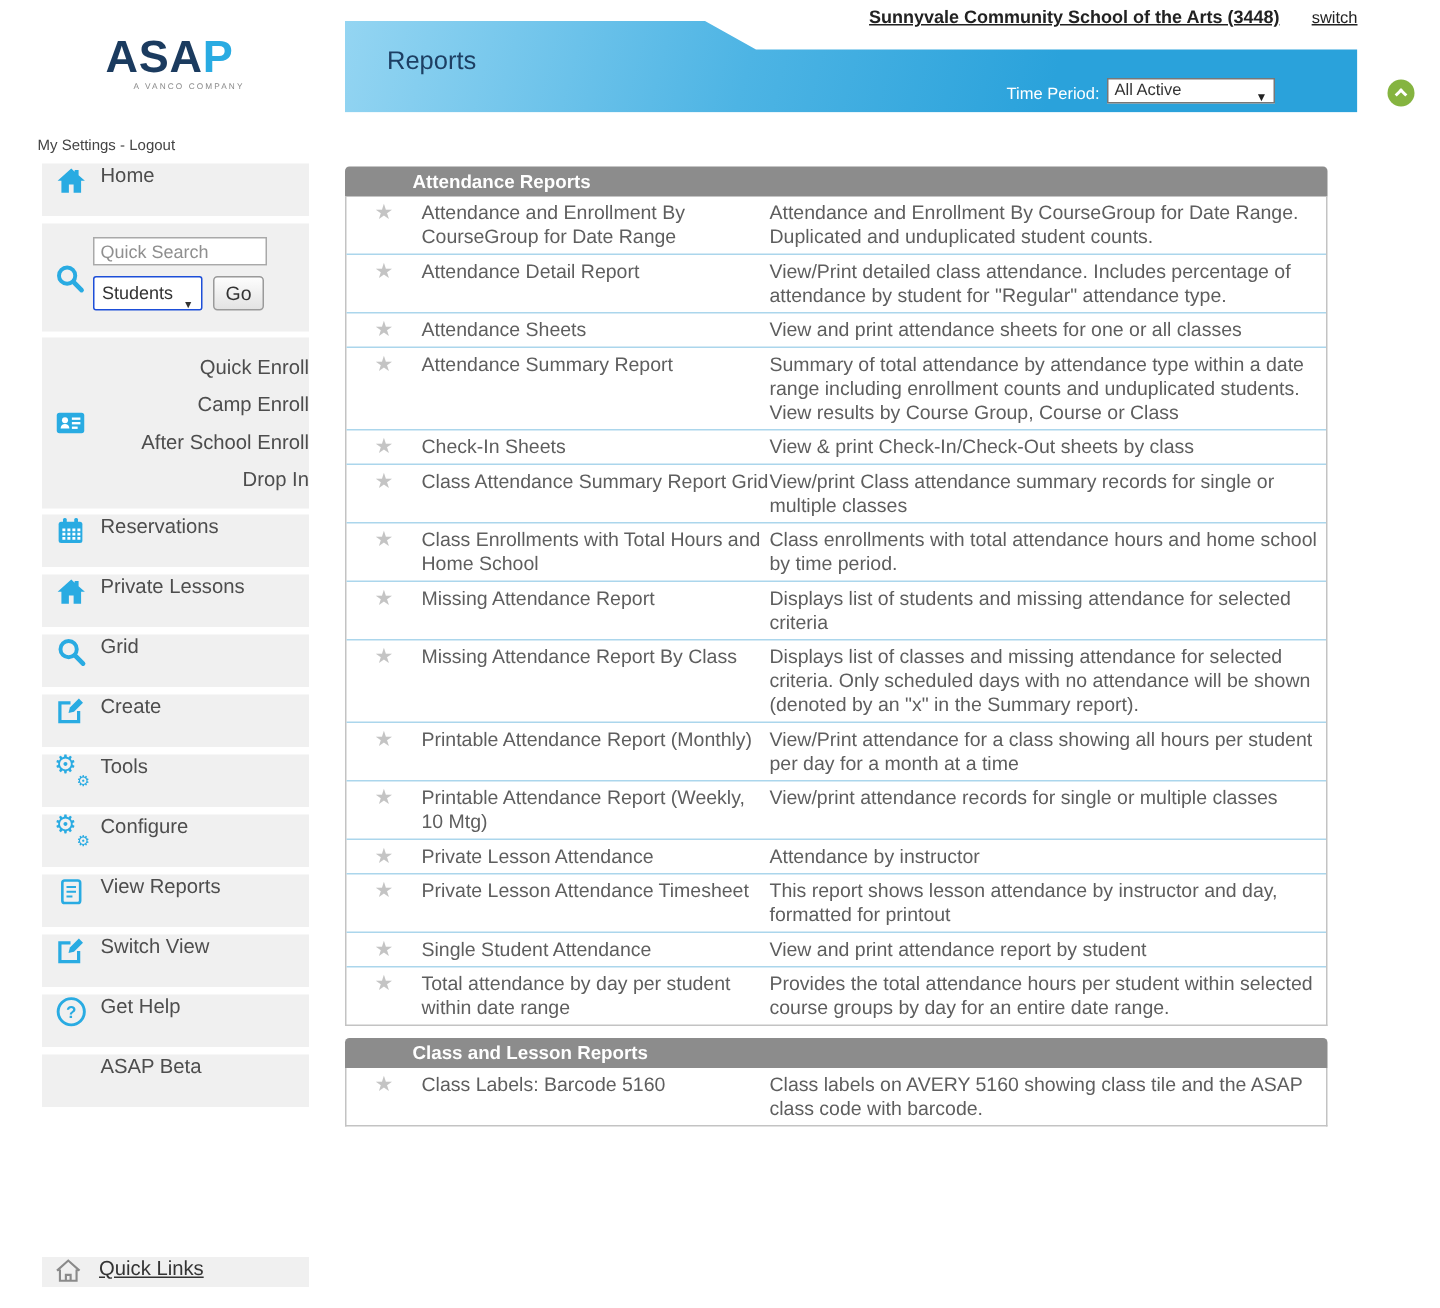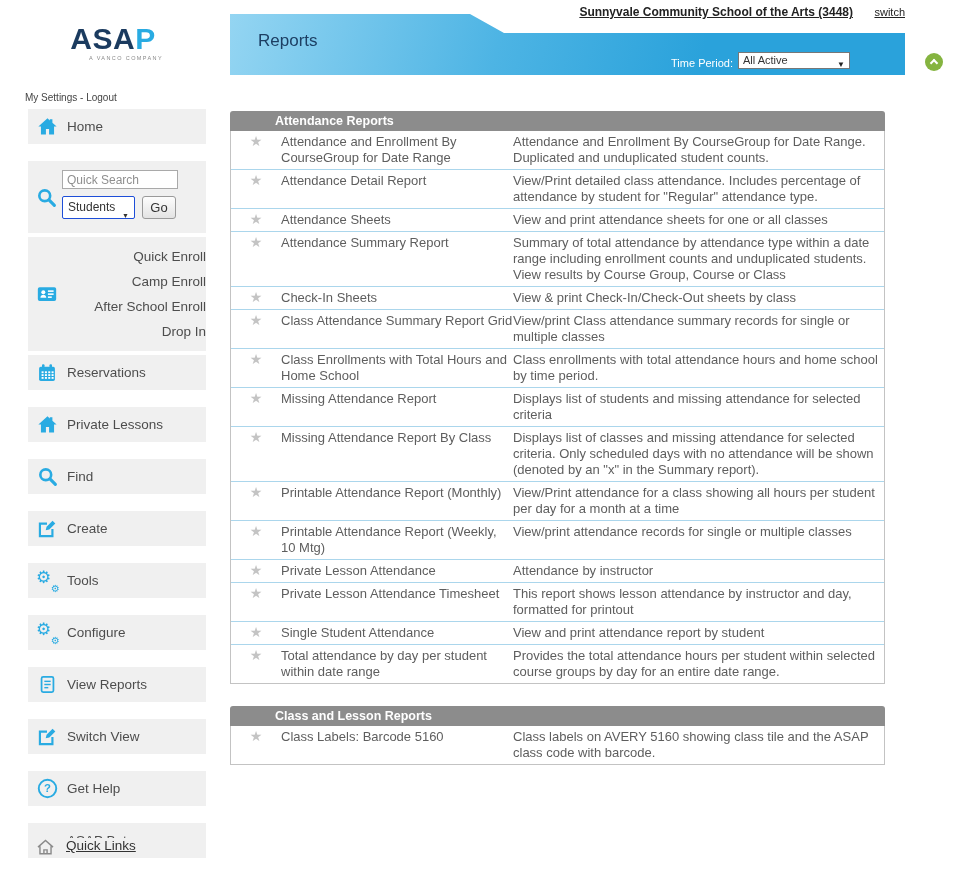--- a/index.html
+++ b/index.html
@@ -16,21 +16,21 @@
   .logo { position:absolute; left:63px; top:24px; width:100px; text-align:center; }
   .logo .brand { font-size:30px; font-weight:bold; letter-spacing:.5px; line-height:30px; }
   .logo .brand .dark { color:#1b3b5f; }
   .logo .brand .light { color:#29abe2; }
   .logo .tagline { font-size:5.5px; letter-spacing:1.4px; color:#8a8a8a; text-align:right; margin-top:1px; }
   .account { position:absolute; left:25px; top:92px; font-size:10px; color:#444; }
   .account span { cursor:pointer; }
 
   
   .sidebar { position:absolute; left:28px; top:109px; width:178px; }
-  .nav-item { background:#f0f0f0; height:35px; margin-bottom:17px; display:flex; align-items:center;
+  .nav-item { background:#f0f0f0; height:35px; margin-bottom:5px; display:flex; align-items:flex-start;
     padding-left:8px; cursor:pointer; }
   .nav-item .icon { width:22px; height:22px; display:inline-flex; align-items:center; justify-content:center; margin-right:9px; flex:none; }
   .nav-item .lbl, .enroll-links div, .ql-lbl { font-size:13.5px; color:#4d4d4d; }
   .icon svg { display:block; }
 
   .search-block { background:#f0f0f0; height:72px; margin-bottom:4px; position:relative; }
   .search-block .icon { position:absolute; left:8px; top:26px; width:22px; height:22px; }
   .search-input { position:absolute; left:34px; top:9px; width:116px; height:19px; border:1px solid #a9a9a9;
     background:#fff; font-size:12px; color:#7f1d1d; padding:0 4px; font-family:inherit; }
   .search-input::placeholder { color:#8f8f8f; }
@@ -67,21 +67,21 @@
   .tp-select .arr { position:absolute; right:4px; top:4px; font-size:8px; color:#222; }
 
   
   .green-toggle { position:absolute; left:925px; top:53px; width:18px; height:18px; border-radius:50%;
     background:#85b440; cursor:pointer; }
   .green-toggle .chev { position:absolute; left:5.5px; top:7px; width:6px; height:6px;
     border-top:2px solid #fff; border-right:2px solid #fff; transform:rotate(-45deg); }
 
   
   .content { position:absolute; left:230px; top:111px; width:655px; }
-  .report-section { margin-bottom:22px;border-radius:14px; }
+  .report-section { margin-bottom:8px;border-radius:14px; }
   .section-header { height:20px; background:#8c8c8c; border-radius:3px 3px 0 0; color:#fff;
     font-size:12.5px; font-weight:bold; line-height:20px; padding-left:45px; }
   .section-body { border:1px solid #c3c3c3; border-top:none; }
   .report-row { display:flex; border-bottom:1px solid #abd6ec; padding:3px 0; font-size:13px;
     line-height:16px; color:#5e5e5e; }
   .report-row:last-child { border-bottom:none; }
   .cell.star { width:50px; flex:none; text-align:center; color:#c4c4c4; font-size:14px; line-height:15px; cursor:pointer; }
   .cell.name { width:232px; flex:none; cursor:pointer; }
   .cell.desc { flex:1; padding-right:6px; }
 </style>
@@ -180,21 +180,21 @@
         </span>
         <span class="lbl">Private Lessons</span>
       </div>
       <div class="nav-item">
         <span class="icon">
           <svg width="21" height="21" viewBox="0 0 24 24">
             <circle cx="10" cy="10" r="6.2" fill="none" stroke="#29abe2" stroke-width="3"></circle>
             <line x1="14.8" y1="14.8" x2="21" y2="21" stroke="#29abe2" stroke-width="3.6" stroke-linecap="round"></line>
           </svg>
         </span>
-        <span class="lbl">Find</span>
+        <span class="lbl">Grid</span>
       </div>
       <div class="nav-item">
         <span class="icon">
           <svg width="20" height="20" viewBox="0 0 24 24">
             <path d="M18.5 12v8.5H3.5V5.5H12" fill="none" stroke="#29abe2" stroke-width="2.6"></path>
             <path d="M11.5 9.2 18.7 2l3.3 3.3-7.2 7.2-4.4 1.1z" fill="#29abe2"></path>
           </svg>
         </span>
         <span class="lbl">Create</span>
       </div>

